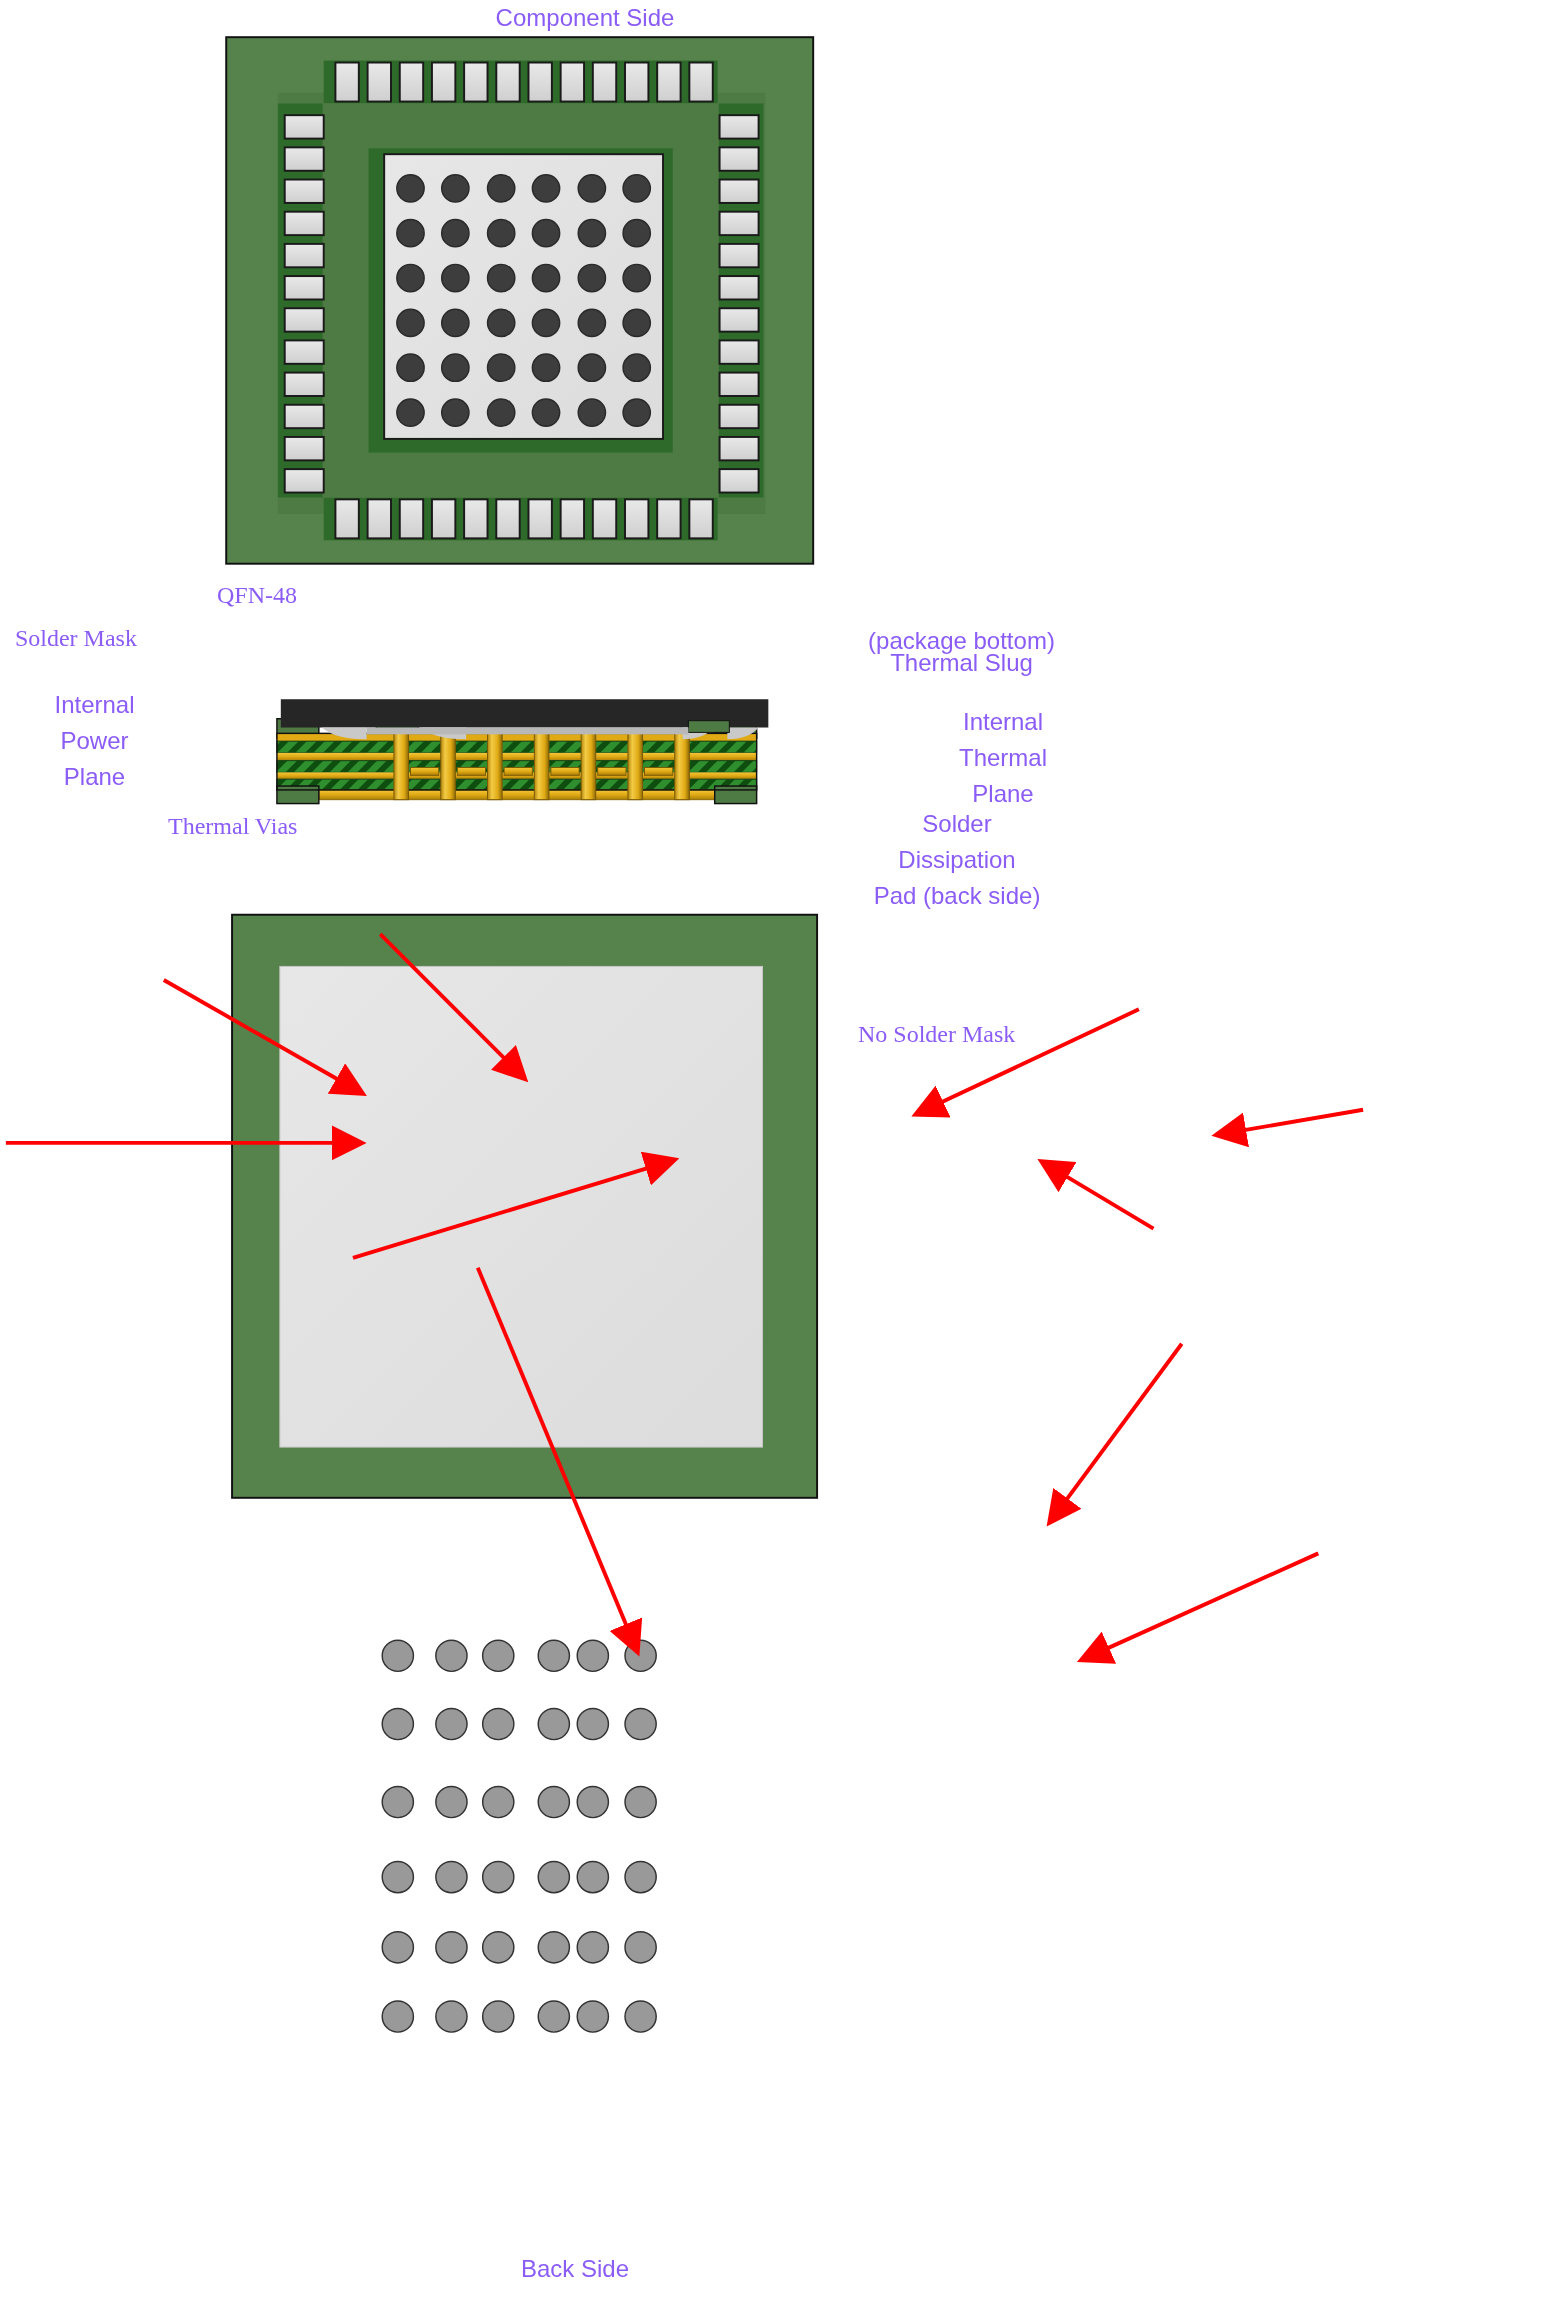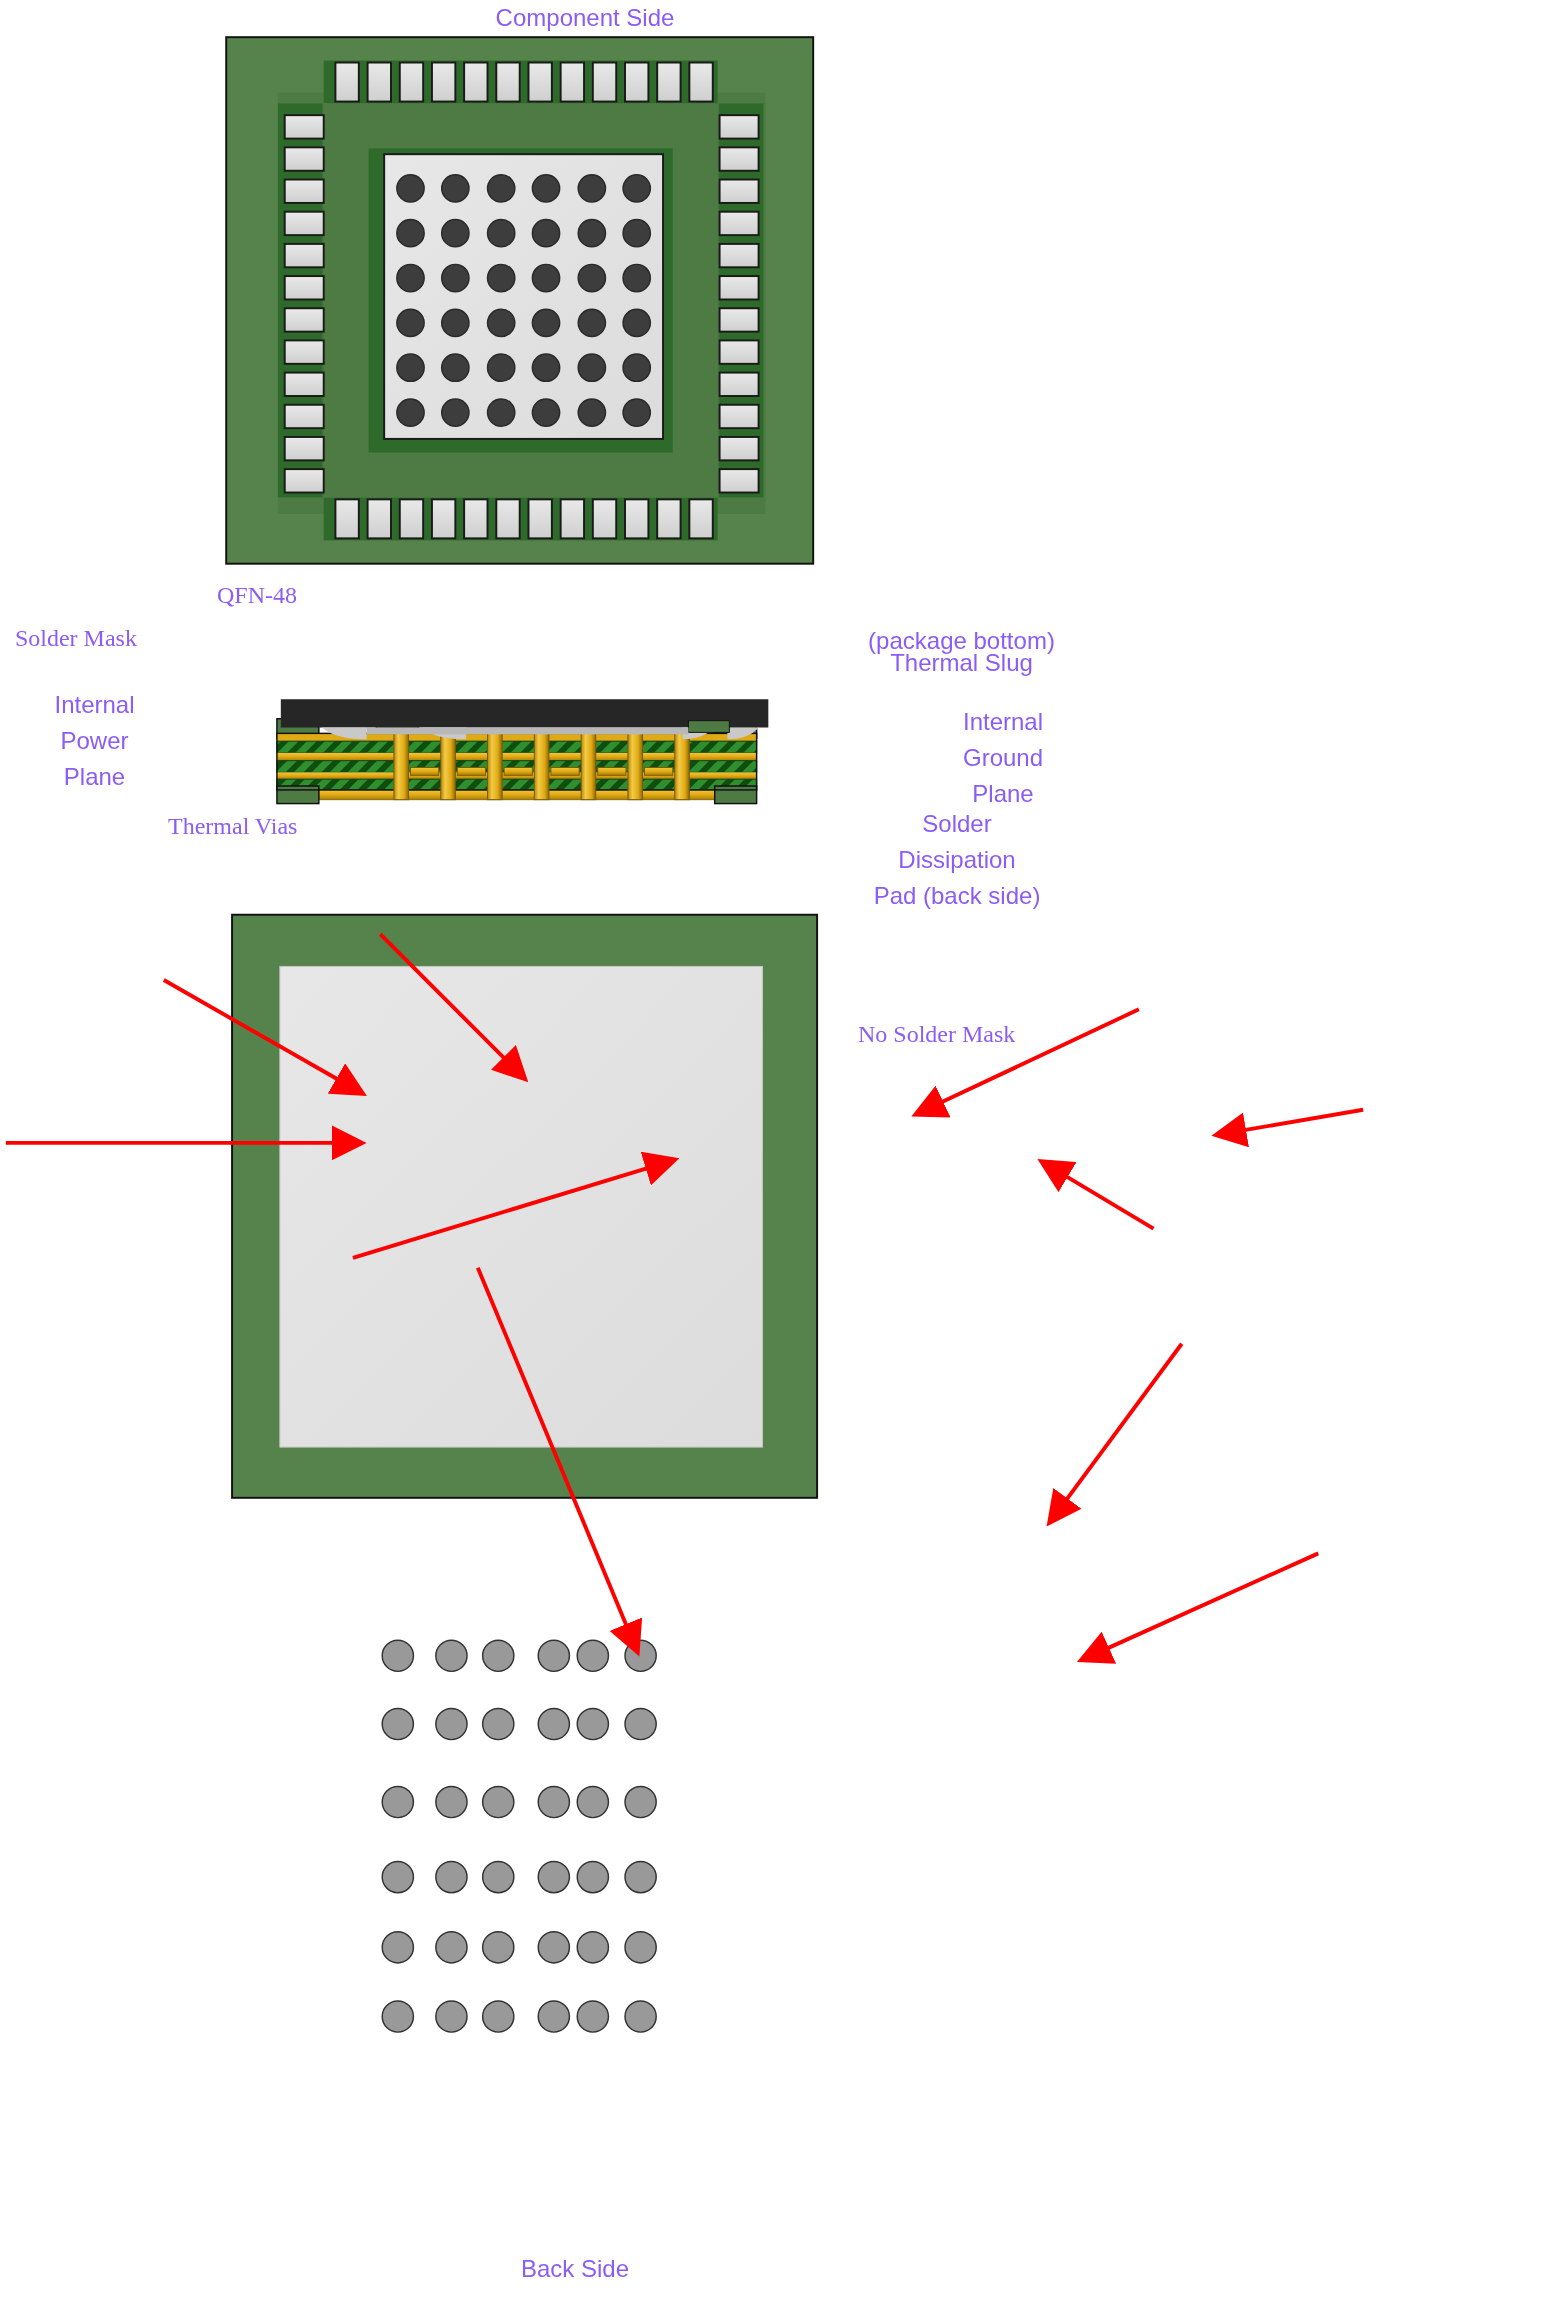--- a/index.html
+++ b/index.html
@@ -301,21 +301,21 @@
   <div class="lbl l" style="left:3.9px;top:620px;width:293px;margin-left:11px;">Solder Mask</div>
 
   <div class="lbl c" style="left:21.5px;top:687px;width:146px;">Internal</div>
   <div class="lbl c" style="left:21.5px;top:723px;width:146px;">Power</div>
   <div class="lbl c" style="left:21.5px;top:759px;width:146px;">Plane</div>
 
   <div class="lbl c" style="left:786px;top:645px;width:351px;">Thermal Slug</div>
   <div class="lbl c" style="left:786px;top:623px;width:351px;">(package bottom)</div>
 
   <div class="lbl c" style="left:915px;top:704px;width:176px;">Internal</div>
-  <div class="lbl c" style="left:915px;top:740px;width:176px;">Ground</div>
+  <div class="lbl c" style="left:915px;top:740px;width:176px;">Thermal</div>
   <div class="lbl c" style="left:915px;top:776px;width:176px;">Plane</div>
 
   <div class="lbl l" style="left:168px;top:808px;width:254px;">Thermal Vias</div>
 
   <div class="lbl c" style="left:767px;top:806px;width:380px;">Solder</div>
   <div class="lbl c" style="left:767px;top:842px;width:380px;">Dissipation</div>
   <div class="lbl c" style="left:767px;top:878px;width:380px;">Pad (back side)</div>
 
   <div class="lbl l" style="left:858px;top:992px;width:312px;margin-top:24px;">No Solder Mask</div>
 

